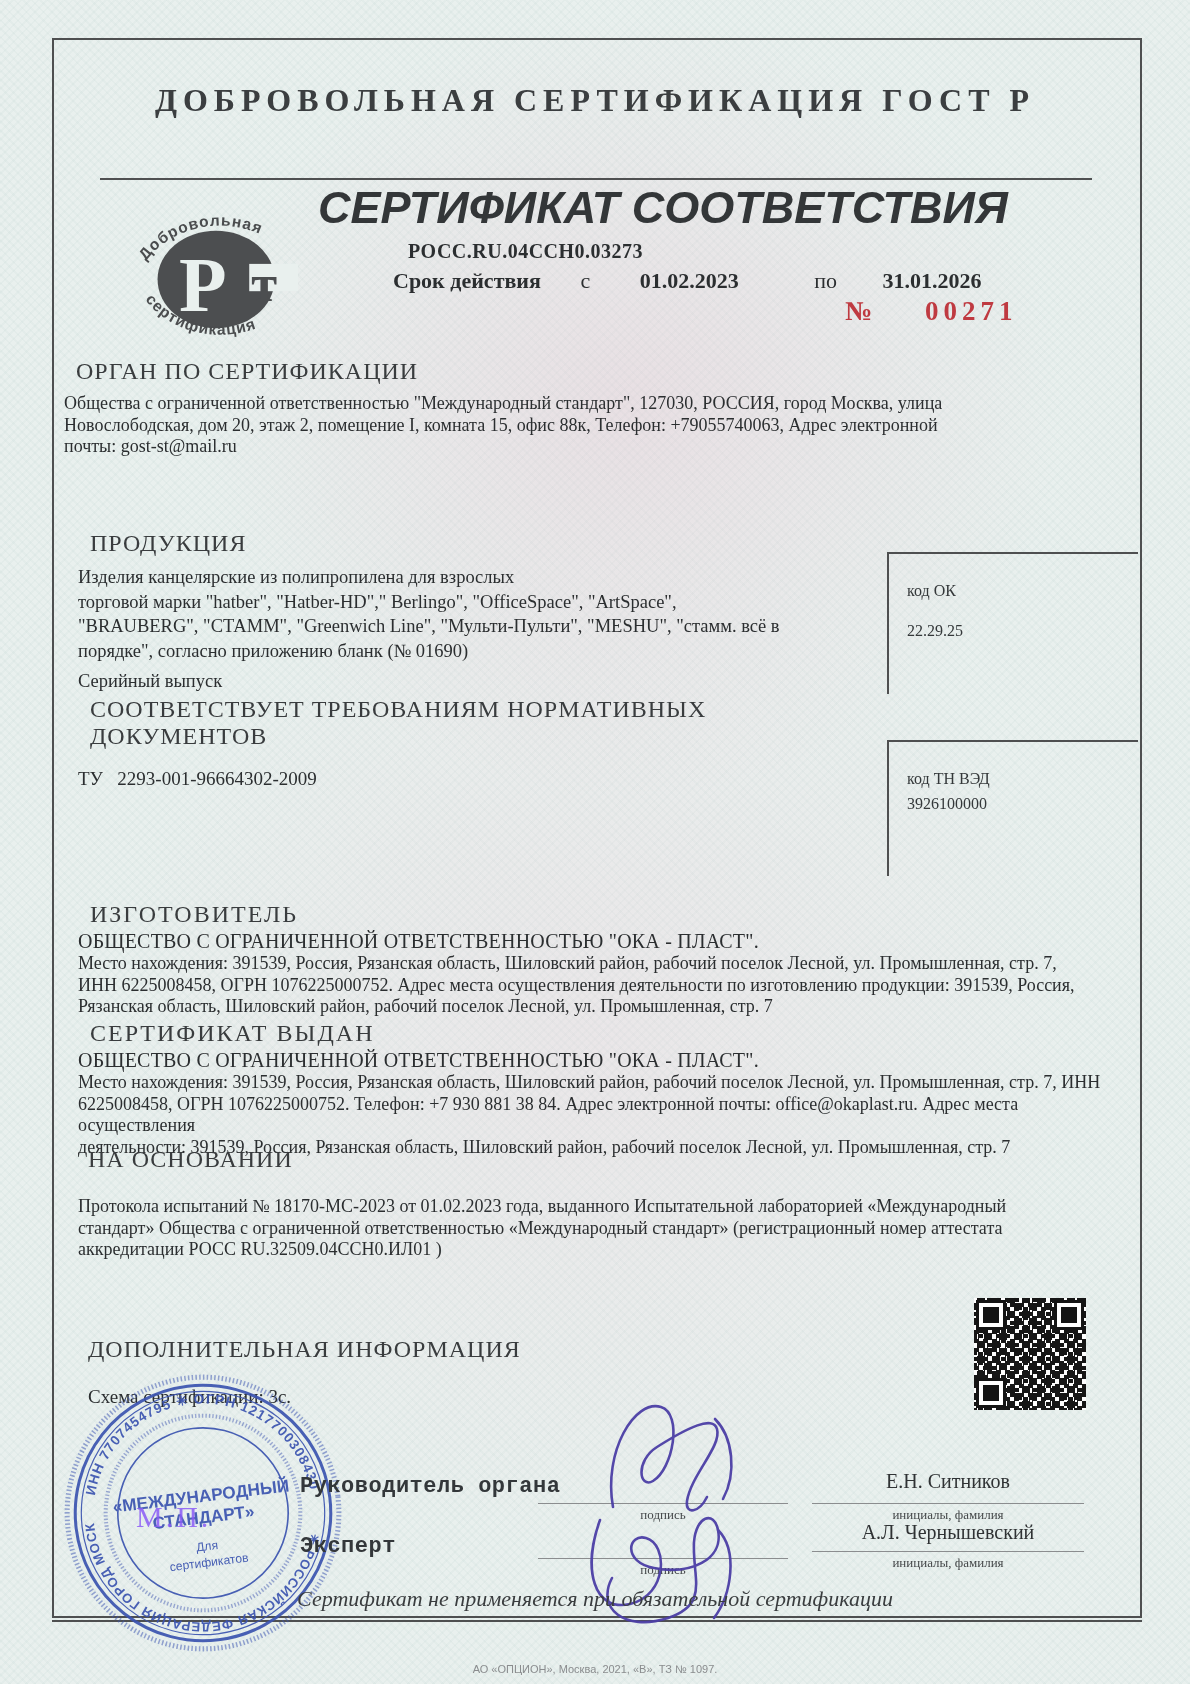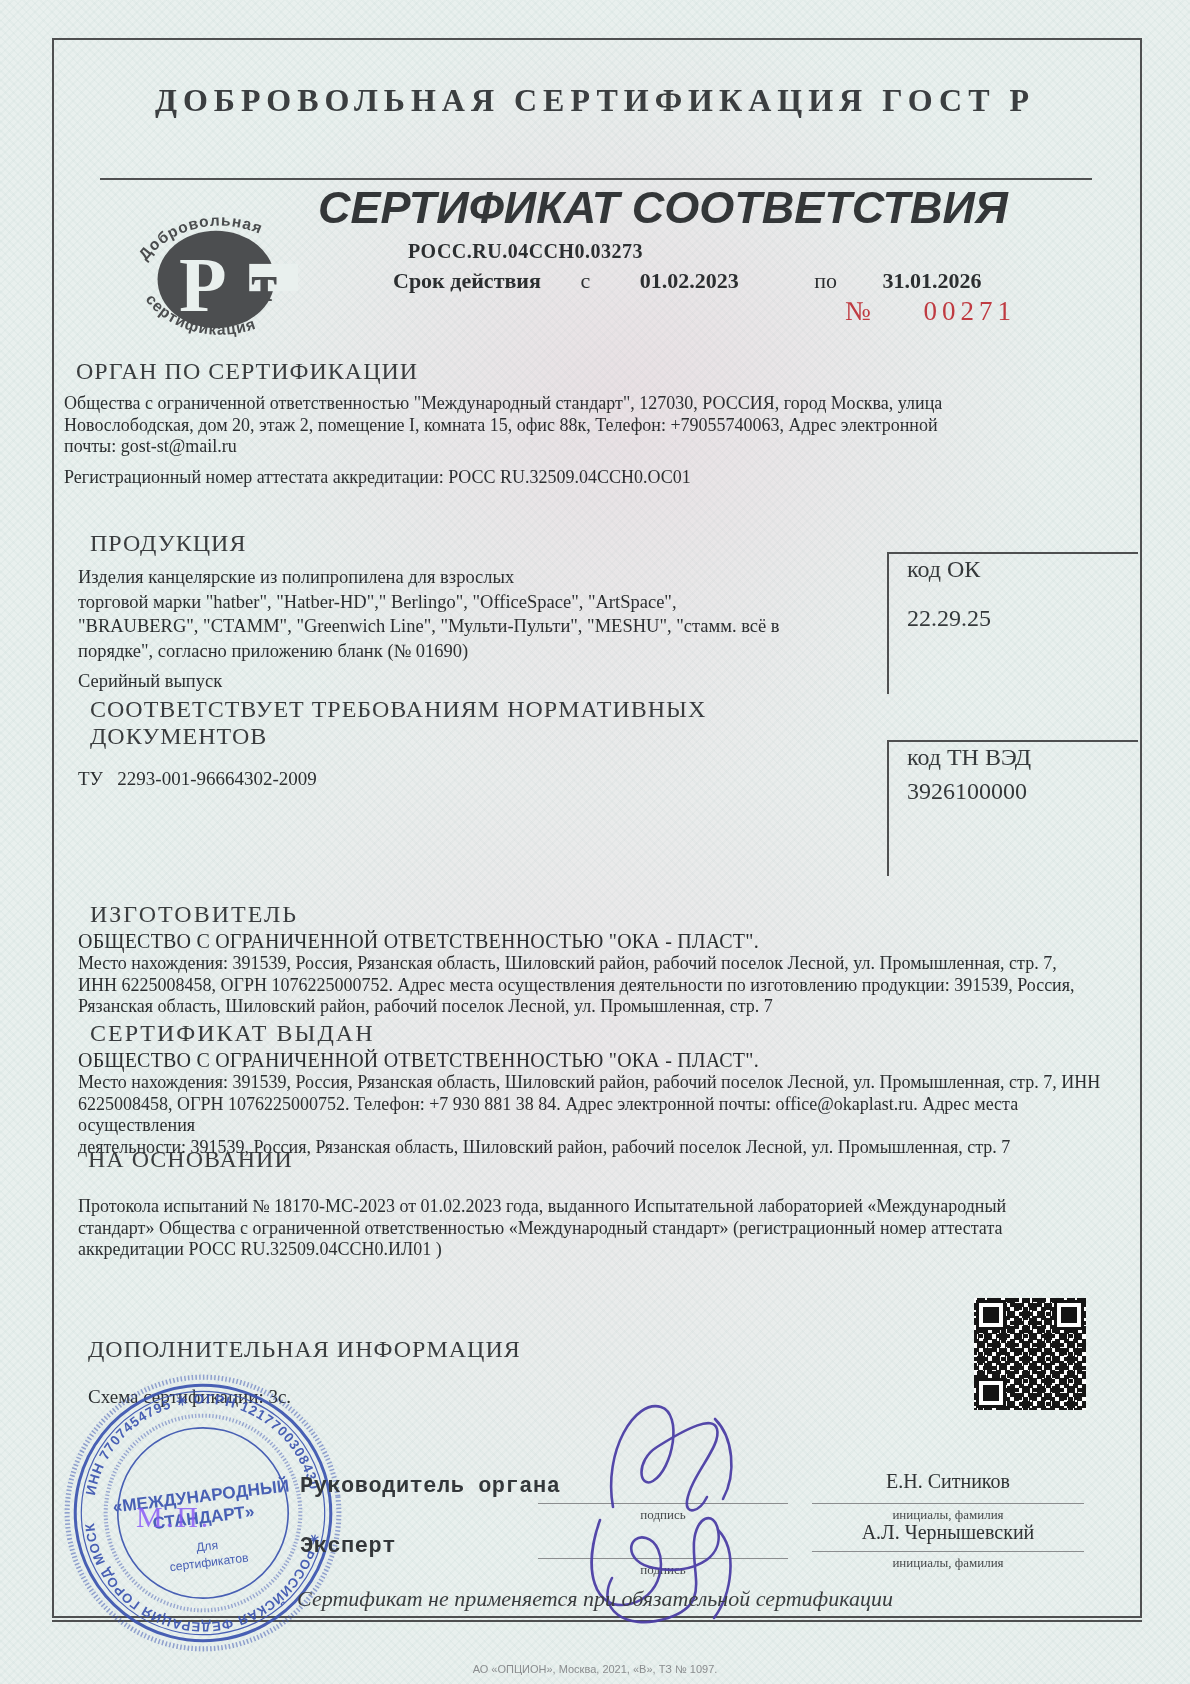--- a/index.html
+++ b/index.html
@@ -32,37 +32,37 @@
   .cert-title { left:318px; top:182px; width:730px; white-space:nowrap;
                 font-family:"Liberation Sans", sans-serif; font-weight:bold;
                 font-size:45px; color:#333638;font-style:italic; }
   .ross      { left:408px; top:240px; font-weight:bold; font-size:20px; letter-spacing:.5px; }
   .validity  { left:393px; top:268px; font-size:22px; white-space:nowrap; }
   .validity .lbl  { font-weight:600; }
   .validity .sep1 { margin-left:34px; }
   .validity .date1{ margin-left:44px; font-weight:bold; }
   .validity .sep2 { margin-left:70px; }
   .validity .date2{ margin-left:40px; font-weight:bold; }
-  .cert-no { left:845px; top:296px; color:#bf3a41; font-size:27px; letter-spacing:2px; }
+  .cert-no { left:845px; top:296px; color:#bf3a41; font-size:27px; letter-spacing:2px;font-weight:bold; }
   .cert-no .num { margin-left:42px; letter-spacing:5px; }
 
   h2.sec { margin:0; font-size:24px; font-weight:normal; letter-spacing:1px; color:#393c3e; }
   p.body { margin:0; font-size:18px; line-height:21.5px; white-space:pre-line; }
 
   .sec-org     { left:64px; top:358px; width:1012px; }
   .sec-org h2  { margin:0 0 8px 12px; }
   .sec-org .reg { margin-top:9px; }
 
   .sec-prod    { left:78px; top:530px; width:792px; }
   .sec-prod h2 { margin:0 0 8px 12px; }
   .sec-prod p  { font-size:18.5px; line-height:24.5px; }
   .sec-prod .serial { margin-top:6px; }
 
   .codebox { border-top:2px solid #4e4f50; border-left:2px solid #4e4f50;
-             box-sizing:border-box; padding:2px 0 0 18px; font-size:24px; color:#34383a; }
+             box-sizing:border-box; padding:28px 0 0 18px; font-size:16px; color:#34383a; }
   .okbox   { left:887px; top:552px; width:251px; height:142px; }
   .okbox .val { margin-top:22px; }
   .tnbox   { left:887px; top:740px; width:251px; height:136px; }
   .tnbox .val { margin-top:7px; }
 
   .sec-conf    { left:78px; top:696px; width:800px; }
   .sec-conf h2 { margin:0 0 18px 12px; }
   .sec-conf .tu { font-size:19px; white-space:pre; }
 
   .sec-man     { left:78px; top:901px; width:1022px; }
@@ -157,21 +157,20 @@
   <div class="layer cert-no">
     <span>№</span>
     <span class="num">00271</span>
   </div>
 
   <div class="layer sec-org">
     <h2 class="sec">ОРГАН ПО СЕРТИФИКАЦИИ</h2>
     <p class="body">Общества с ограниченной ответственностью "Международный стандарт", 127030, РОССИЯ, город Москва, улица
 Новослободская, дом 20, этаж 2, помещение I, комната 15, офис 88к, Телефон: +79055740063, Адрес электронной
 почты: gost-st@mail.ru</p>
-    <p class="body reg">Регистрационный номер аттестата аккредитации: РОСС RU.32509.04ССН0.ОС01</p>
   </div>
 
   <div class="layer sec-prod">
     <h2 class="sec">ПРОДУКЦИЯ</h2>
     <p class="body">Изделия канцелярские из полипропилена для взрослых
 торговой марки "hatber", "Hatber-HD"," Berlingo", "OfficeSpace", "ArtSpace",
 "BRAUBERG", "СТАММ", "Greenwich Line", "Мульти-Пульти", "MESHU", "стамм. всё в
 порядке", согласно приложению бланк (№ 01690)</p>
     <p class="body serial">Серийный выпуск</p>
   </div>

